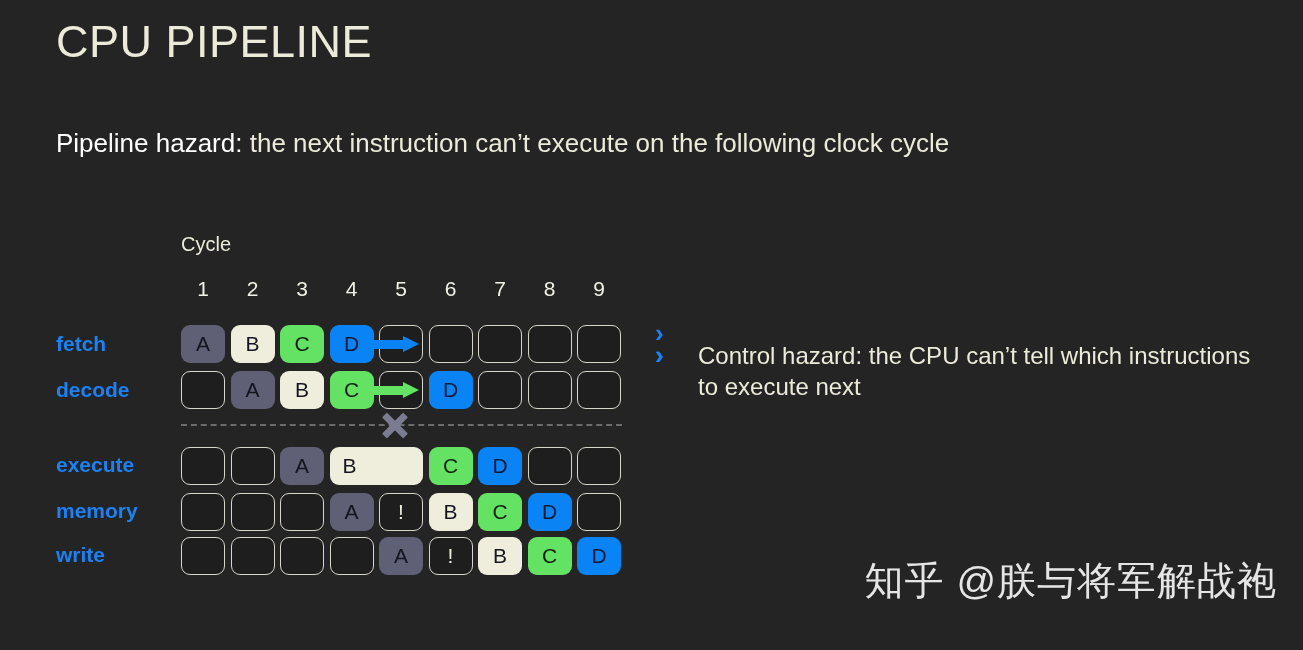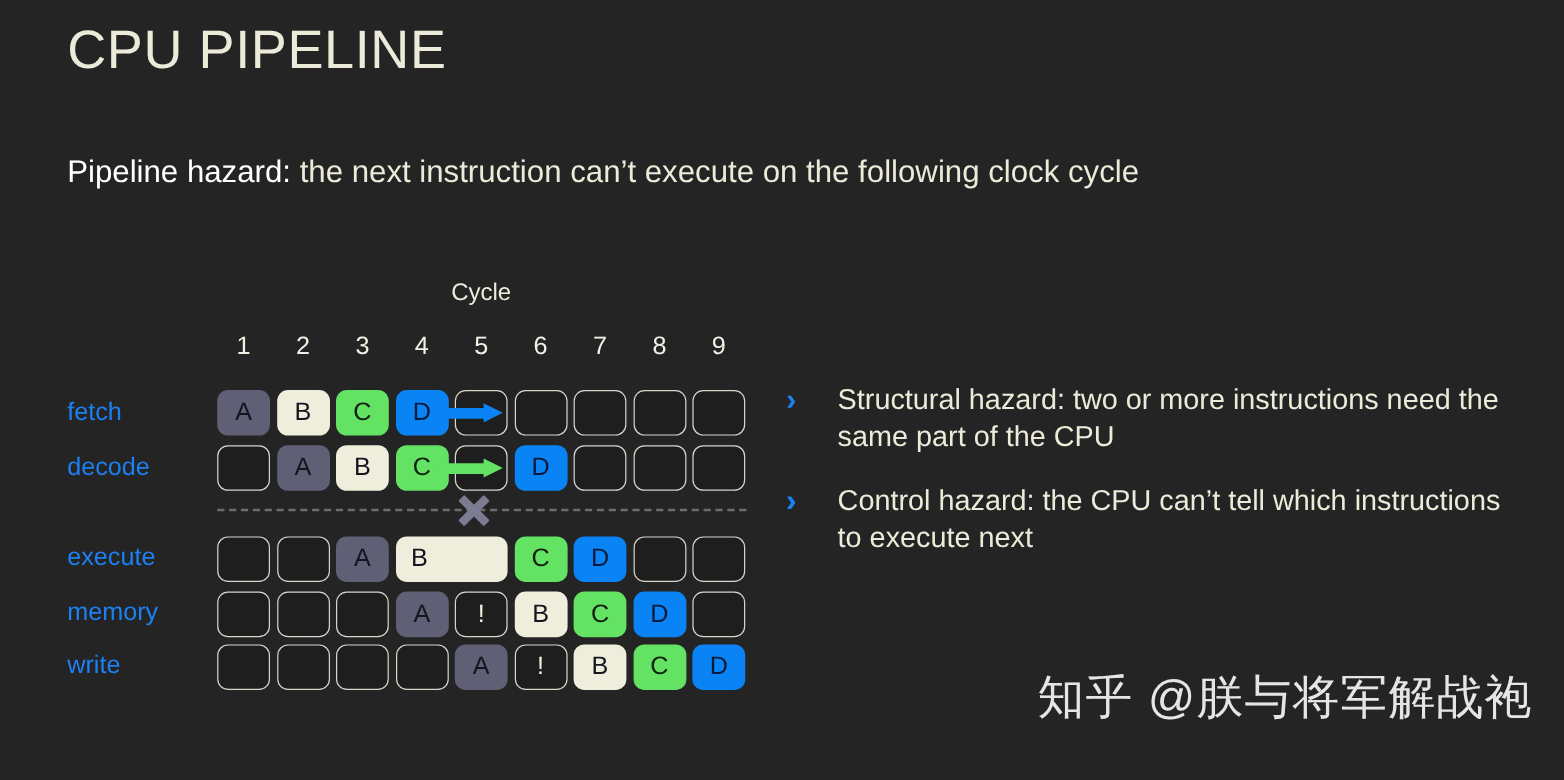--- a/index.html
+++ b/index.html
@@ -50,21 +50,21 @@
     left: 0;
     top: 0;
     width: 650px;
     height: 650px;
   }
   #cycle-title {
     position: absolute;
     left: 181px;
     top: 233px;
     width: 440px;
-    text-align: center;
+    text-align: left;
     font-size: 20px;
     color: #ecead8;
   }
   #cycle-numbers {
     position: absolute;
     left: 181px;
     top: 277px;
     width: 440px;
     height: 26px;
   }
@@ -74,21 +74,21 @@
     text-align: center;
     font-size: 21px;
     color: #f2f1e6;
     top: 0;
   }
 
   .row-label {
     position: absolute;
     left: 56px;
     font-size: 21px;
-    font-weight: normal;
+    font-weight: bold;
     color: #1b81f5;
     white-space: nowrap;
   }
 
   .cell {
     position: absolute;
     width: 44px;
     height: 38px;
     border-radius: 9px;
     box-sizing: border-box;
@@ -289,20 +289,20 @@
         <div class="cell blue" style="left: 577px; top: 537px;">D</div>
       </div>
     <div id="divider"></div>
     <div id="xmark">
       <span class="a"></span>
         <span class="b"></span>
     </div>
   </div>
 
   <div id="bullets">
-      <div class="bullet"><span class="chev">›</span><span>Structural hazard: two or more instructions need the same part of the CPU</span></div>
+      <div class="bullet"><span class="chev">›</span></div>
       <div class="bullet"><span class="chev">›</span></div>
       <div class="bullet"><span class="chev">›</span><span>Control hazard: the CPU can’t tell which instructions to execute next</span></div>
     </div>
 
   <div id="watermark">知乎 @朕与将军解战袍</div>
 
 </div>
 
 </body></html>

